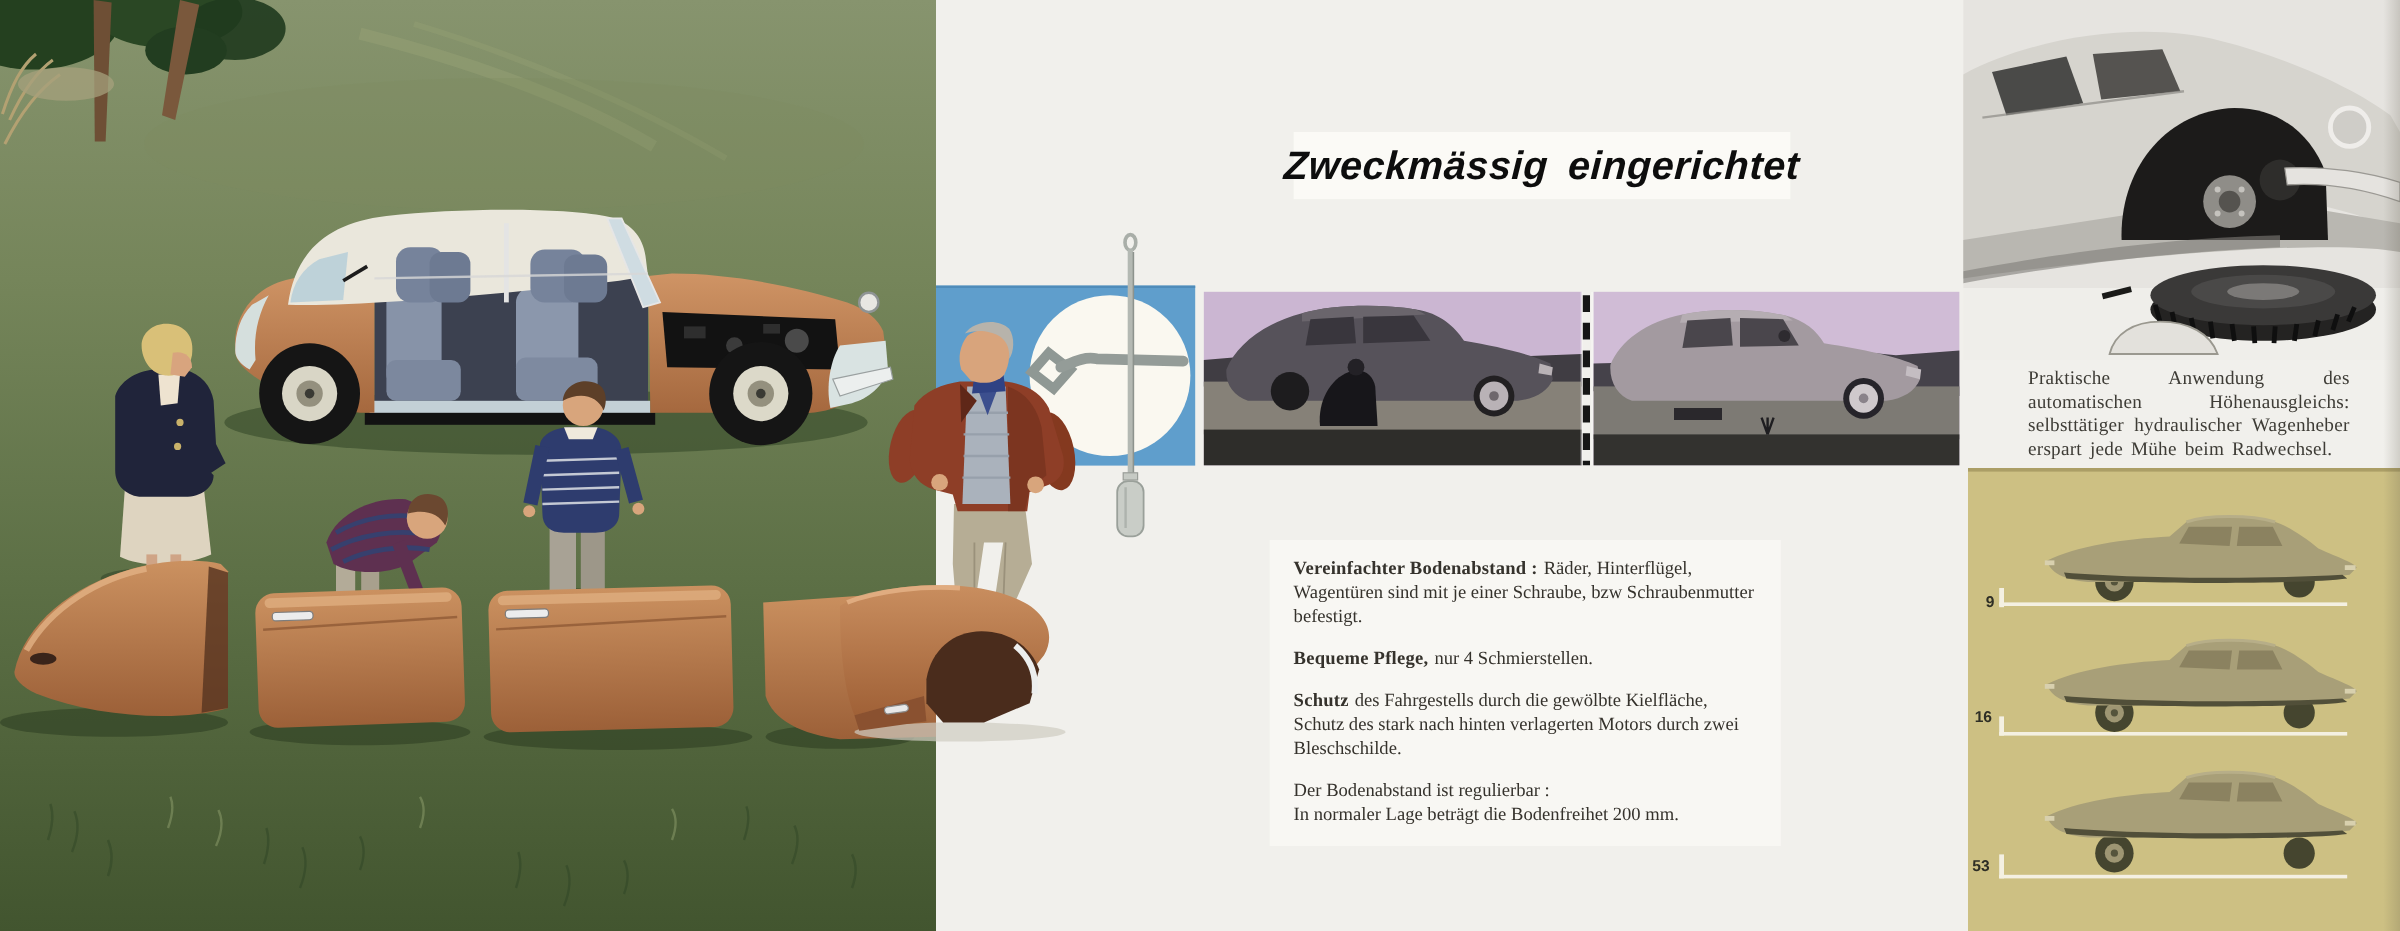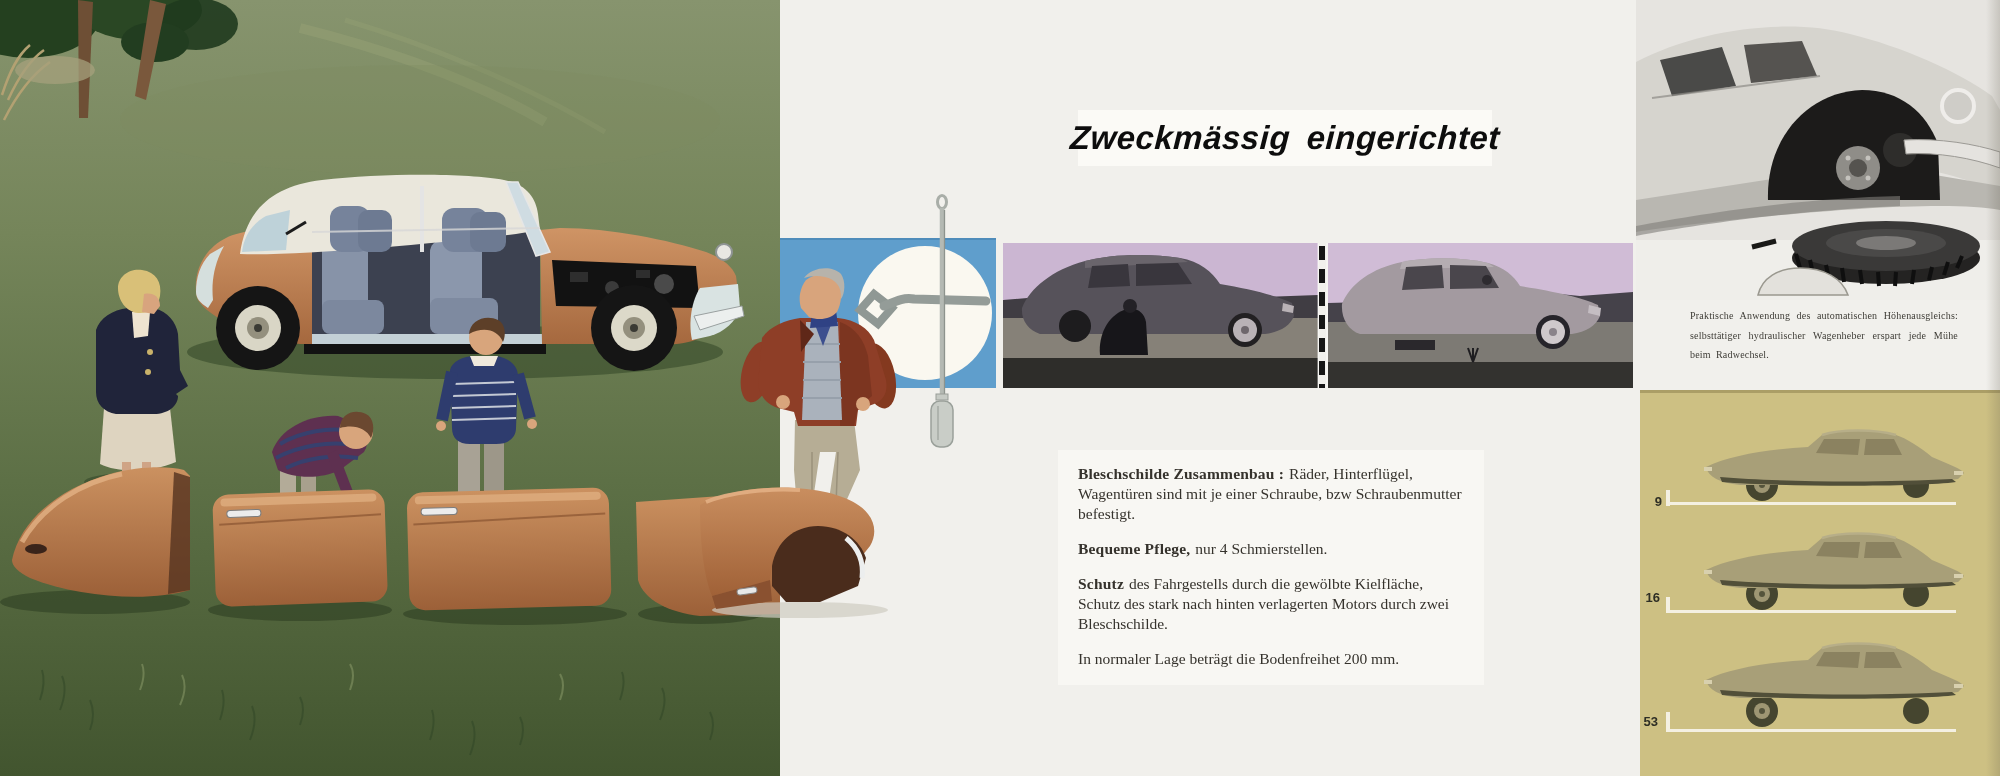--- a/index.html
+++ b/index.html
@@ -12,21 +12,21 @@
   #headline{font-family:"Liberation Sans",sans-serif;font-weight:bold;font-style:italic;
     font-size:33px;letter-spacing:.5px;word-spacing:7px;color:#0d0d0d;white-space:nowrap;
     transform:skewX(-3deg);}
   
   #text-card{left:1058px;top:450px;width:426px;background:#f8f7f3;
     padding:14px 18px 16px 20px;box-sizing:border-box;color:#35322c;}
   #text-card p{margin:0 0 15px 0;font-size:15.5px;line-height:20px;}
   #text-card p strong{margin-right:5px;letter-spacing:.2px;}
   .clr-line{font-size:15.5px;line-height:20px;}
   
-  #right-caption{left:1690px;top:306px;width:268px;font-size:10px;line-height:19.5px;
+  #right-caption{left:1690px;top:306px;width:268px;font-size:16px;line-height:19.5px;
     color:#3e3c36;text-align:justify;word-spacing:2.5px;letter-spacing:.2px;}
   
   #blue-panel{left:780px;top:238px;width:216px;height:150px;background:#5f9ecc;
     border-top:2px solid #4f8cba;box-sizing:border-box;}
   
   #khaki-panel{left:1640px;top:390px;width:360px;height:386px;background:#cdc083;
     border-top:3px solid #ab9e66;box-sizing:border-box;}
   .height-label{position:absolute;font-family:"Liberation Sans",sans-serif;font-weight:bold;
     font-size:13px;color:#2e2e25;text-align:right;width:28px;}
   #edge-shade{left:1986px;top:0;width:14px;height:776px;
@@ -316,23 +316,24 @@
       <circle cx="1553" cy="332" r="17" fill="#26242a"></circle>
       <circle cx="1553" cy="332" r="12" fill="#cfc9cc"></circle>
         <circle cx="1553" cy="332" r="4" fill="#8a838a"></circle>
       <rect x="1395" y="340" width="40" height="10" fill="#2a282c"></rect>
       <path d="M1589,305 L1601,308 L1600,316 L1588,313 Z" fill="#c4bdc2"></path>
       <path d="M1468,348 L1473,362 M1478,348 L1473,362 M1473,348 L1473,362" stroke="#1e1d20" stroke-width="2"></path>
     </g>
   </svg>
 
   <div class="abs" id="text-card">
-    <p><strong>Bleschschilde Zusammenbau :</strong><span>Räder, Hinterflügel, Wagentüren sind mit je einer Schraube, bzw Schraubenmutter befestigt.</span></p>
+    <p><strong>Vereinfachter Bodenabstand :</strong><span>Räder, Hinterflügel, Wagentüren sind mit je einer Schraube, bzw Schraubenmutter befestigt.</span></p>
     <p><strong>Bequeme Pflege,</strong><span>nur 4 Schmierstellen.</span></p>
     <p><strong>Schutz</strong><span>des Fahrgestells durch die gewölbte Kielfläche, Schutz des stark nach hinten verlagerten Motors durch zwei Bleschschilde.</span></p>
+    <div class="clr-line">Der Bodenabstand ist regulierbar :</div>
     <div class="clr-line">In normaler Lage beträgt die Bodenfreihet 200 mm.</div>
   </div>
 
   <svg class="abs" style="left:1636px;top:0" width="364" height="300" viewBox="1636 0 364 300">
     <rect x="1636" y="0" width="364" height="240" fill="#e6e4e0"></rect>
     <rect x="1636" y="240" width="364" height="60" fill="#efeeea"></rect>
 
     <path d="M1636,62 C1700,28 1790,18 1850,34 C1900,46 1960,72 1992,96 L2000,110 L2000,192
              C1950,172 1902,162 1872,166 L1790,186 C1740,202 1680,216 1636,226 Z" fill="#d6d4ce"></path>
     <path d="M1636,200 L1870,164 L2000,186 L2000,210 C1930,196 1700,222 1636,232 Z" fill="#b9b7b1"></path>

